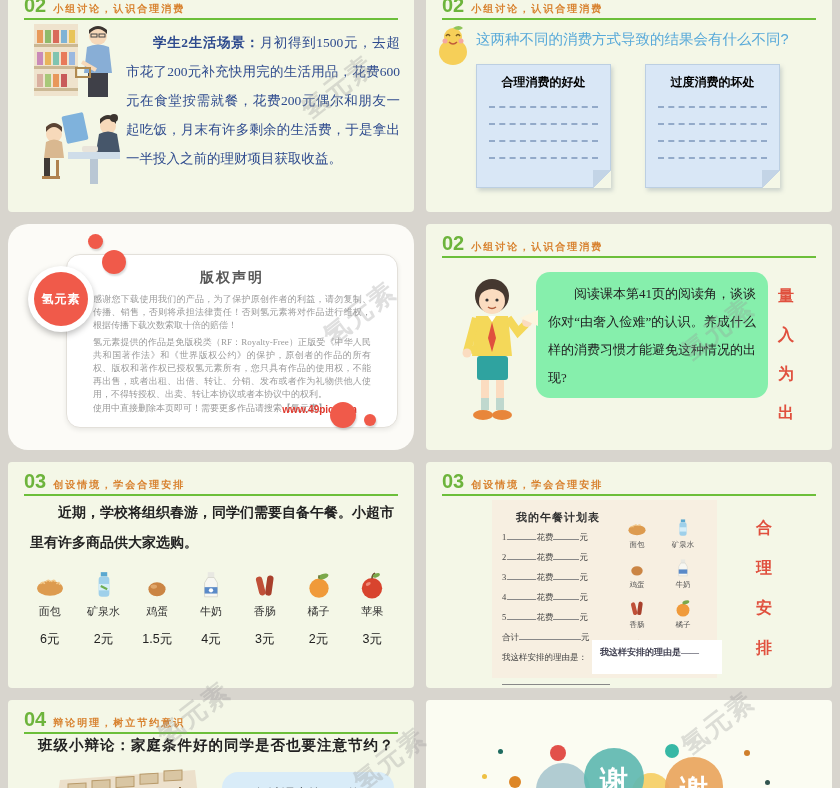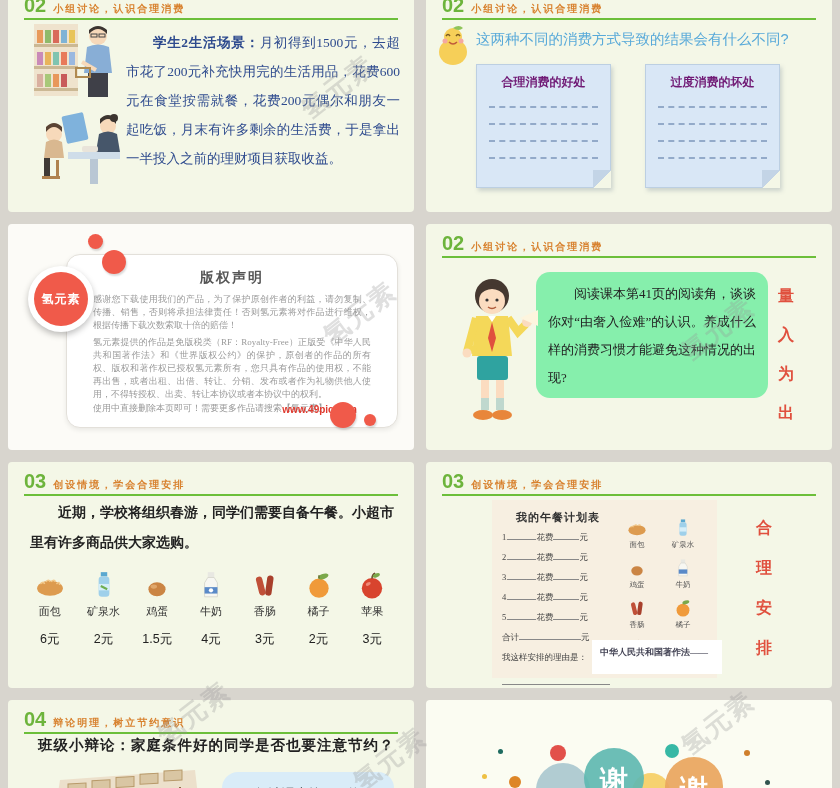--- a/index.html
+++ b/index.html
@@ -6,21 +6,21 @@
   body{
     width:840px;height:788px;position:relative;overflow:hidden;
     background:#d8d5ce;
     font-family:"Liberation Serif", serif;
   }
   .slide{
     position:absolute;width:406px;height:226px;background:#f4f7e7;
     border-radius:4px;overflow:hidden;
   }
   #s1{left:8px;top:-14px;}  #s2{left:426px;top:-14px;}
-  #s3{left:8px;top:224px;background:#fcfbf7;}
+  #s3{left:8px;top:224px;background:#fcfbf7;border-radius:20px;}
   #s4{left:426px;top:224px;}
   #s5{left:8px;top:462px;}  #s6{left:426px;top:462px;}
   #s7{left:8px;top:700px;}  #s8{left:426px;top:700px;background:#fbfcf2;}
 
   .stitle{
     margin:8px 16px 0;border-bottom:2px solid #6cbf3a;padding-bottom:1px;
     display:flex;align-items:baseline;gap:7px;white-space:nowrap;
   }
   .stitle .num{font-family:"Liberation Sans",sans-serif;font-weight:bold;font-size:20px;color:#6db43c;}
   .stitle .ttl{font-weight:bold;font-size:10px;color:#d8822f;letter-spacing:2px;}
@@ -30,21 +30,21 @@
     color:#2e4b8e;text-align:justify;text-indent:2em;margin:0;}
   .s1-body .lead{font-weight:bold;font-family:Liberation Serif, serif;}
   .illus{position:absolute;}
 
   
   .question{position:absolute;left:50px;top:44px;font-family:"Liberation Sans",sans-serif;
     font-size:14.5px;color:#57a9d9;text-align:center;}
   .note{position:absolute;top:78px;width:133px;height:122px;background:#d9e7f6;
     border:1px solid #bccfe2;box-shadow:2px 3px 4px rgba(90,110,130,.25);}
   .note.n1{left:50px;} .note.n2{left:219px;}
-  .note h4{margin:9px 6px 2px;text-align:center;font-size:12px;font-weight:bold;color:#701a75;}
+  .note h4{margin:9px 6px 2px;text-align:center;font-size:12px;font-weight:bold;color:#000000;}
   .note .ln{margin:15px 12px 0;border-bottom:2px dashed #93aac9;}
   .note::after{content:"";position:absolute;right:-1px;bottom:-1px;width:18px;height:18px;
     background:linear-gradient(135deg,#c3d4e6 0 50%,#f4f7e7 50%);}
 
   
   .card{position:absolute;left:58px;top:30px;width:330px;height:172px;background:#fff;
     border:1px solid #e3e0da;border-radius:14px;box-shadow:0 2px 5px rgba(0,0,0,.08);}
   .card h3{margin:14px 0 6px;text-align:center;font-size:14px;color:#555;font-family:"Liberation Sans",sans-serif;letter-spacing:2px;}
   .card p{margin:4px 26px;font-size:9px;line-height:13px;color:#9a9a9a;text-align:justify;}
   .card .cfoot{position:absolute;left:26px;bottom:12px;font-size:9px;color:#999;text-align:right;}
@@ -388,21 +388,21 @@
       <div class="fitem">
         <svg viewBox="0 0 28 28">
             <circle cx="14" cy="17" r="9.5" fill="#d8442e"></circle>
             <path d="M14 8 q0 -4 3 -5" stroke="#6a4a2a" stroke-width="1.5" fill="none"></path>
             <ellipse cx="18" cy="5" rx="3.5" ry="1.8" fill="#7aa84a" transform="rotate(-20 18 5)"></ellipse>
           </svg>
         <span class="fname">苹果</span>
       </div>
     </div>
     <div class="morebox">
-      <span>中华人民共和国著作法——</span>
+      <span>我这样安排的理由是——</span>
     </div>
   </div>
   <div class="vtext">
     <span>合</span>
     <span>理</span>
     <span>安</span>
     <span>排</span>
   </div>
 </div>
 

